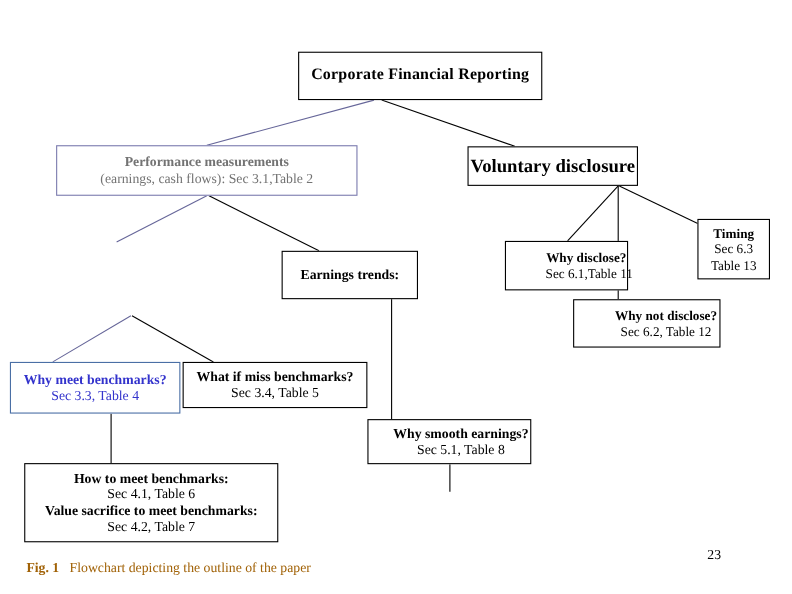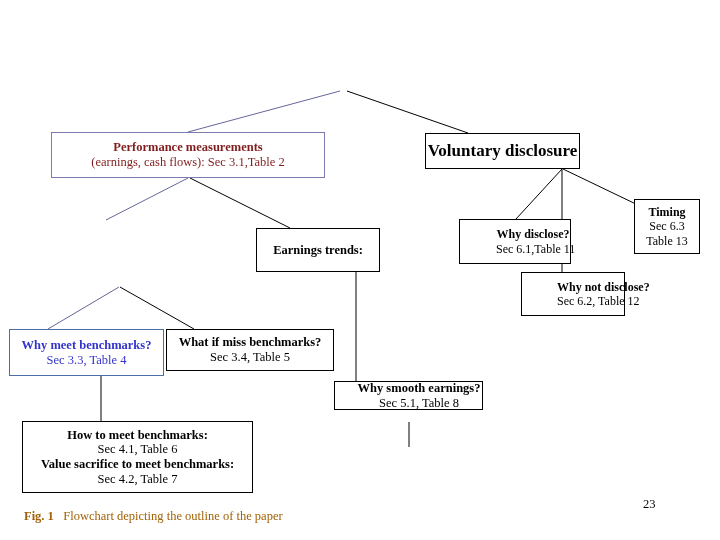--- a/index.html
+++ b/index.html
@@ -36,21 +36,21 @@
     justify-content: center;
     align-items: center;
   }
   .node .ln {
     display: block;
     width: 100%;
     white-space: nowrap;
   }
   .bold { font-weight: bold; }
   .blue { color: #3333cc; }
-  .slate { color: #7f1d1d; }
+  .slate { color: #737373; }
   .node.blue-box { border-color: #4a6fa5; }
   .node.slate-box { border-color: #7b7bae; }
 
   #n-title { left: 271px; top: 47px; width: 222px; height: 44px; }
   #n-title .ln { font-size: 14.5px; font-weight: bold; letter-spacing: .2px; }
 
   #n-perf { left: 51px; top: 132px; width: 274px; height: 46px; }
   #n-perf .ln1 { font-size: 12.5px; }
   #n-perf .ln2 { font-size: 12.5px; }
 
@@ -62,30 +62,30 @@
 
   #n-et { left: 256px; top: 228px; width: 124px; height: 44px; }
   #n-et .ln { font-size: 12.5px; }
 
   #n-wd { left: 459px; top: 219px; width: 112px; height: 45px; padding-left: 36px; }
   #n-wd .ln { font-size: 12px; }
 
   #n-tm { left: 634px; top: 199px; width: 66px; height: 55px; }
   #n-tm .ln { font-size: 12px; }
 
-  #n-wnd { left: 521px; top: 272px; width: 104px; height: 44px; padding-left: 35px; }
+  #n-wnd { left: 521px; top: 272px; width: 134px; height: 44px; padding-left: 35px; }
   #n-wnd .ln { font-size: 12px; }
 
   #n-wmb { left: 9px; top: 329px; width: 155px; height: 47px; }
   #n-wmb .ln { font-size: 12.5px; }
 
   #n-wimb { left: 166px; top: 329px; width: 168px; height: 42px; }
   #n-wimb .ln { font-size: 12.5px; }
 
-  #n-wse { left: 334px; top: 381px; width: 149px; height: 29px; padding-left: 21px; }
+  #n-wse { left: 334px; top: 381px; width: 149px; height: 41px; padding-left: 21px; }
   #n-wse .ln { font-size: 12.5px; }
 
   #n-hmb { left: 22px; top: 421px; width: 231px; height: 72px; }
   #n-hmb .ln { font-size: 12.5px; }
 
   #n-vss { left: 330px; top: 447px; width: 223px; height: 43px; }
   #n-vss .ln { font-size: 12.5px; }
 
   #caption {
     position: absolute;
@@ -129,20 +129,23 @@
 
     <line x1="120" y1="287" x2="194" y2="329" stroke="#000000" stroke-width="1"></line>
 
     <line x1="356" y1="257" x2="356" y2="381" stroke="#000000" stroke-width="1"></line>
 
     <line x1="101" y1="376" x2="101" y2="421" stroke="#000000" stroke-width="1"></line>
 
     <line x1="409" y1="422" x2="409" y2="447" stroke="#000000" stroke-width="1"></line>
   </svg>
 
+  <div class="node" id="n-title">
+    <span class="ln">Corporate Financial Reporting</span>
+  </div>
 
   <div class="node slate-box" id="n-perf">
     <span class="ln ln1 bold slate">Performance measurements</span>
     <span class="ln ln2 slate">(earnings, cash flows): Sec 3.1,Table 2</span>
   </div>
 
   <div class="node" id="n-vol">
     <span class="ln bold">Voluntary disclosure</span>
   </div>
 

